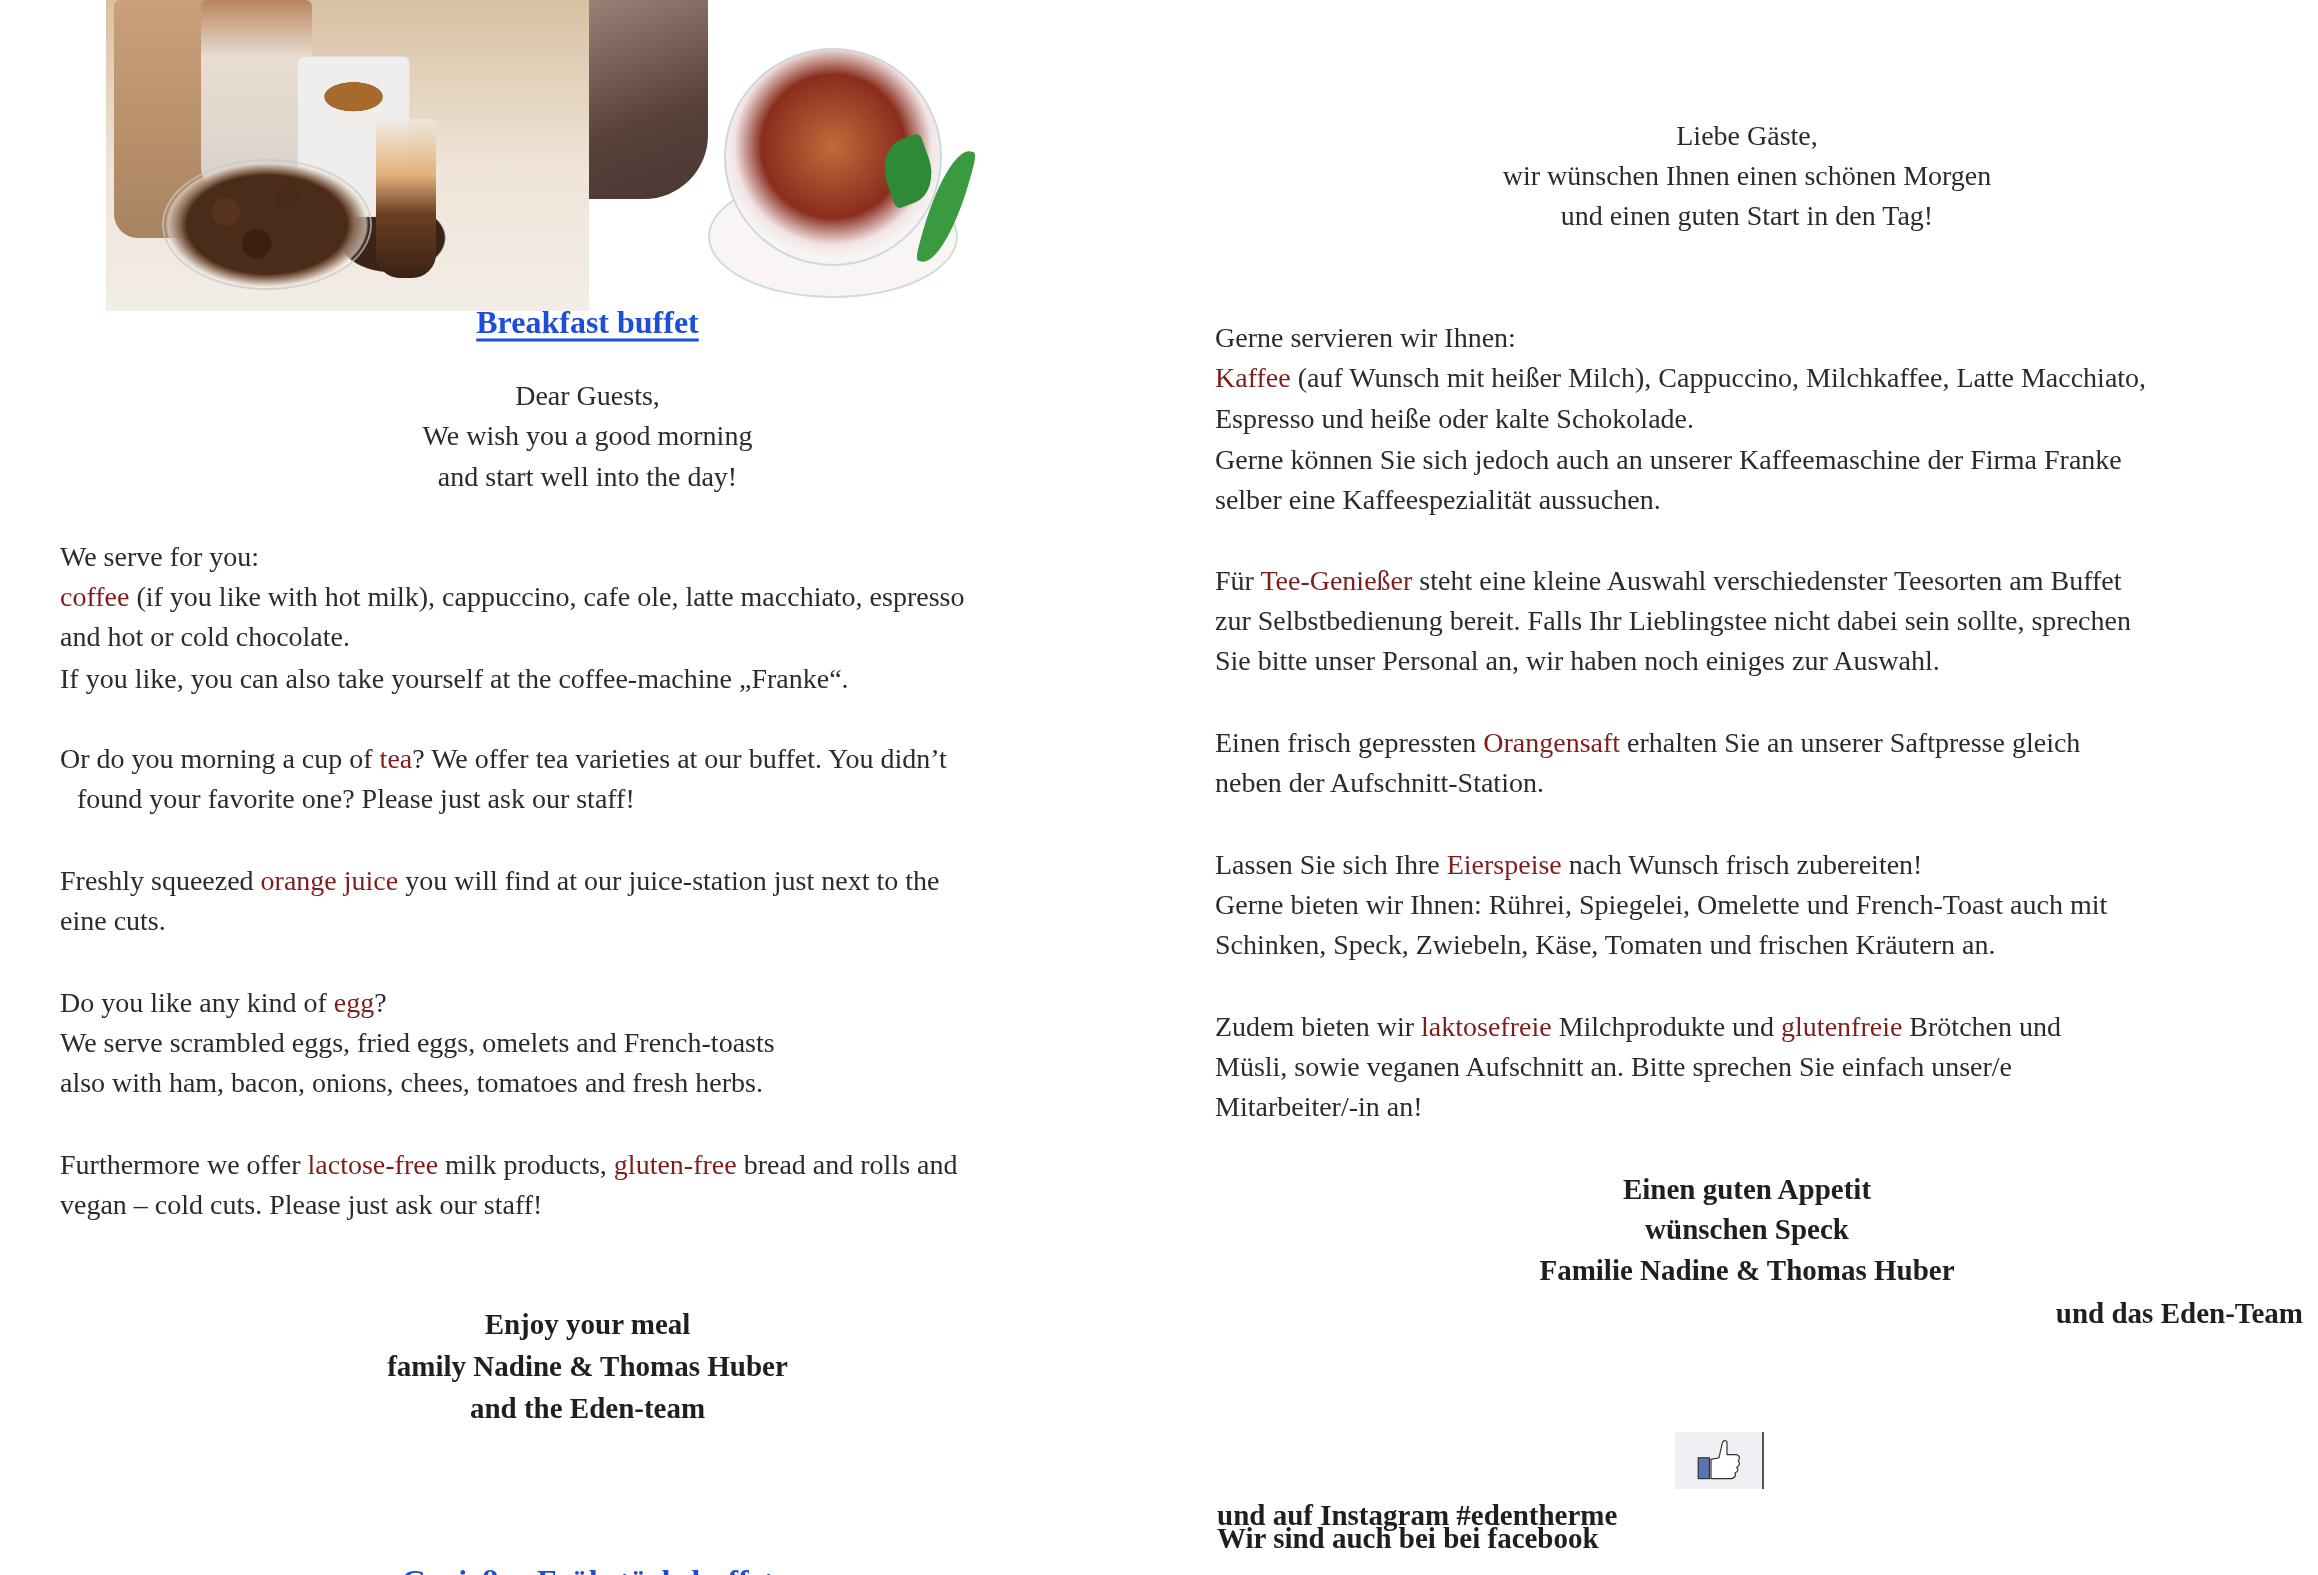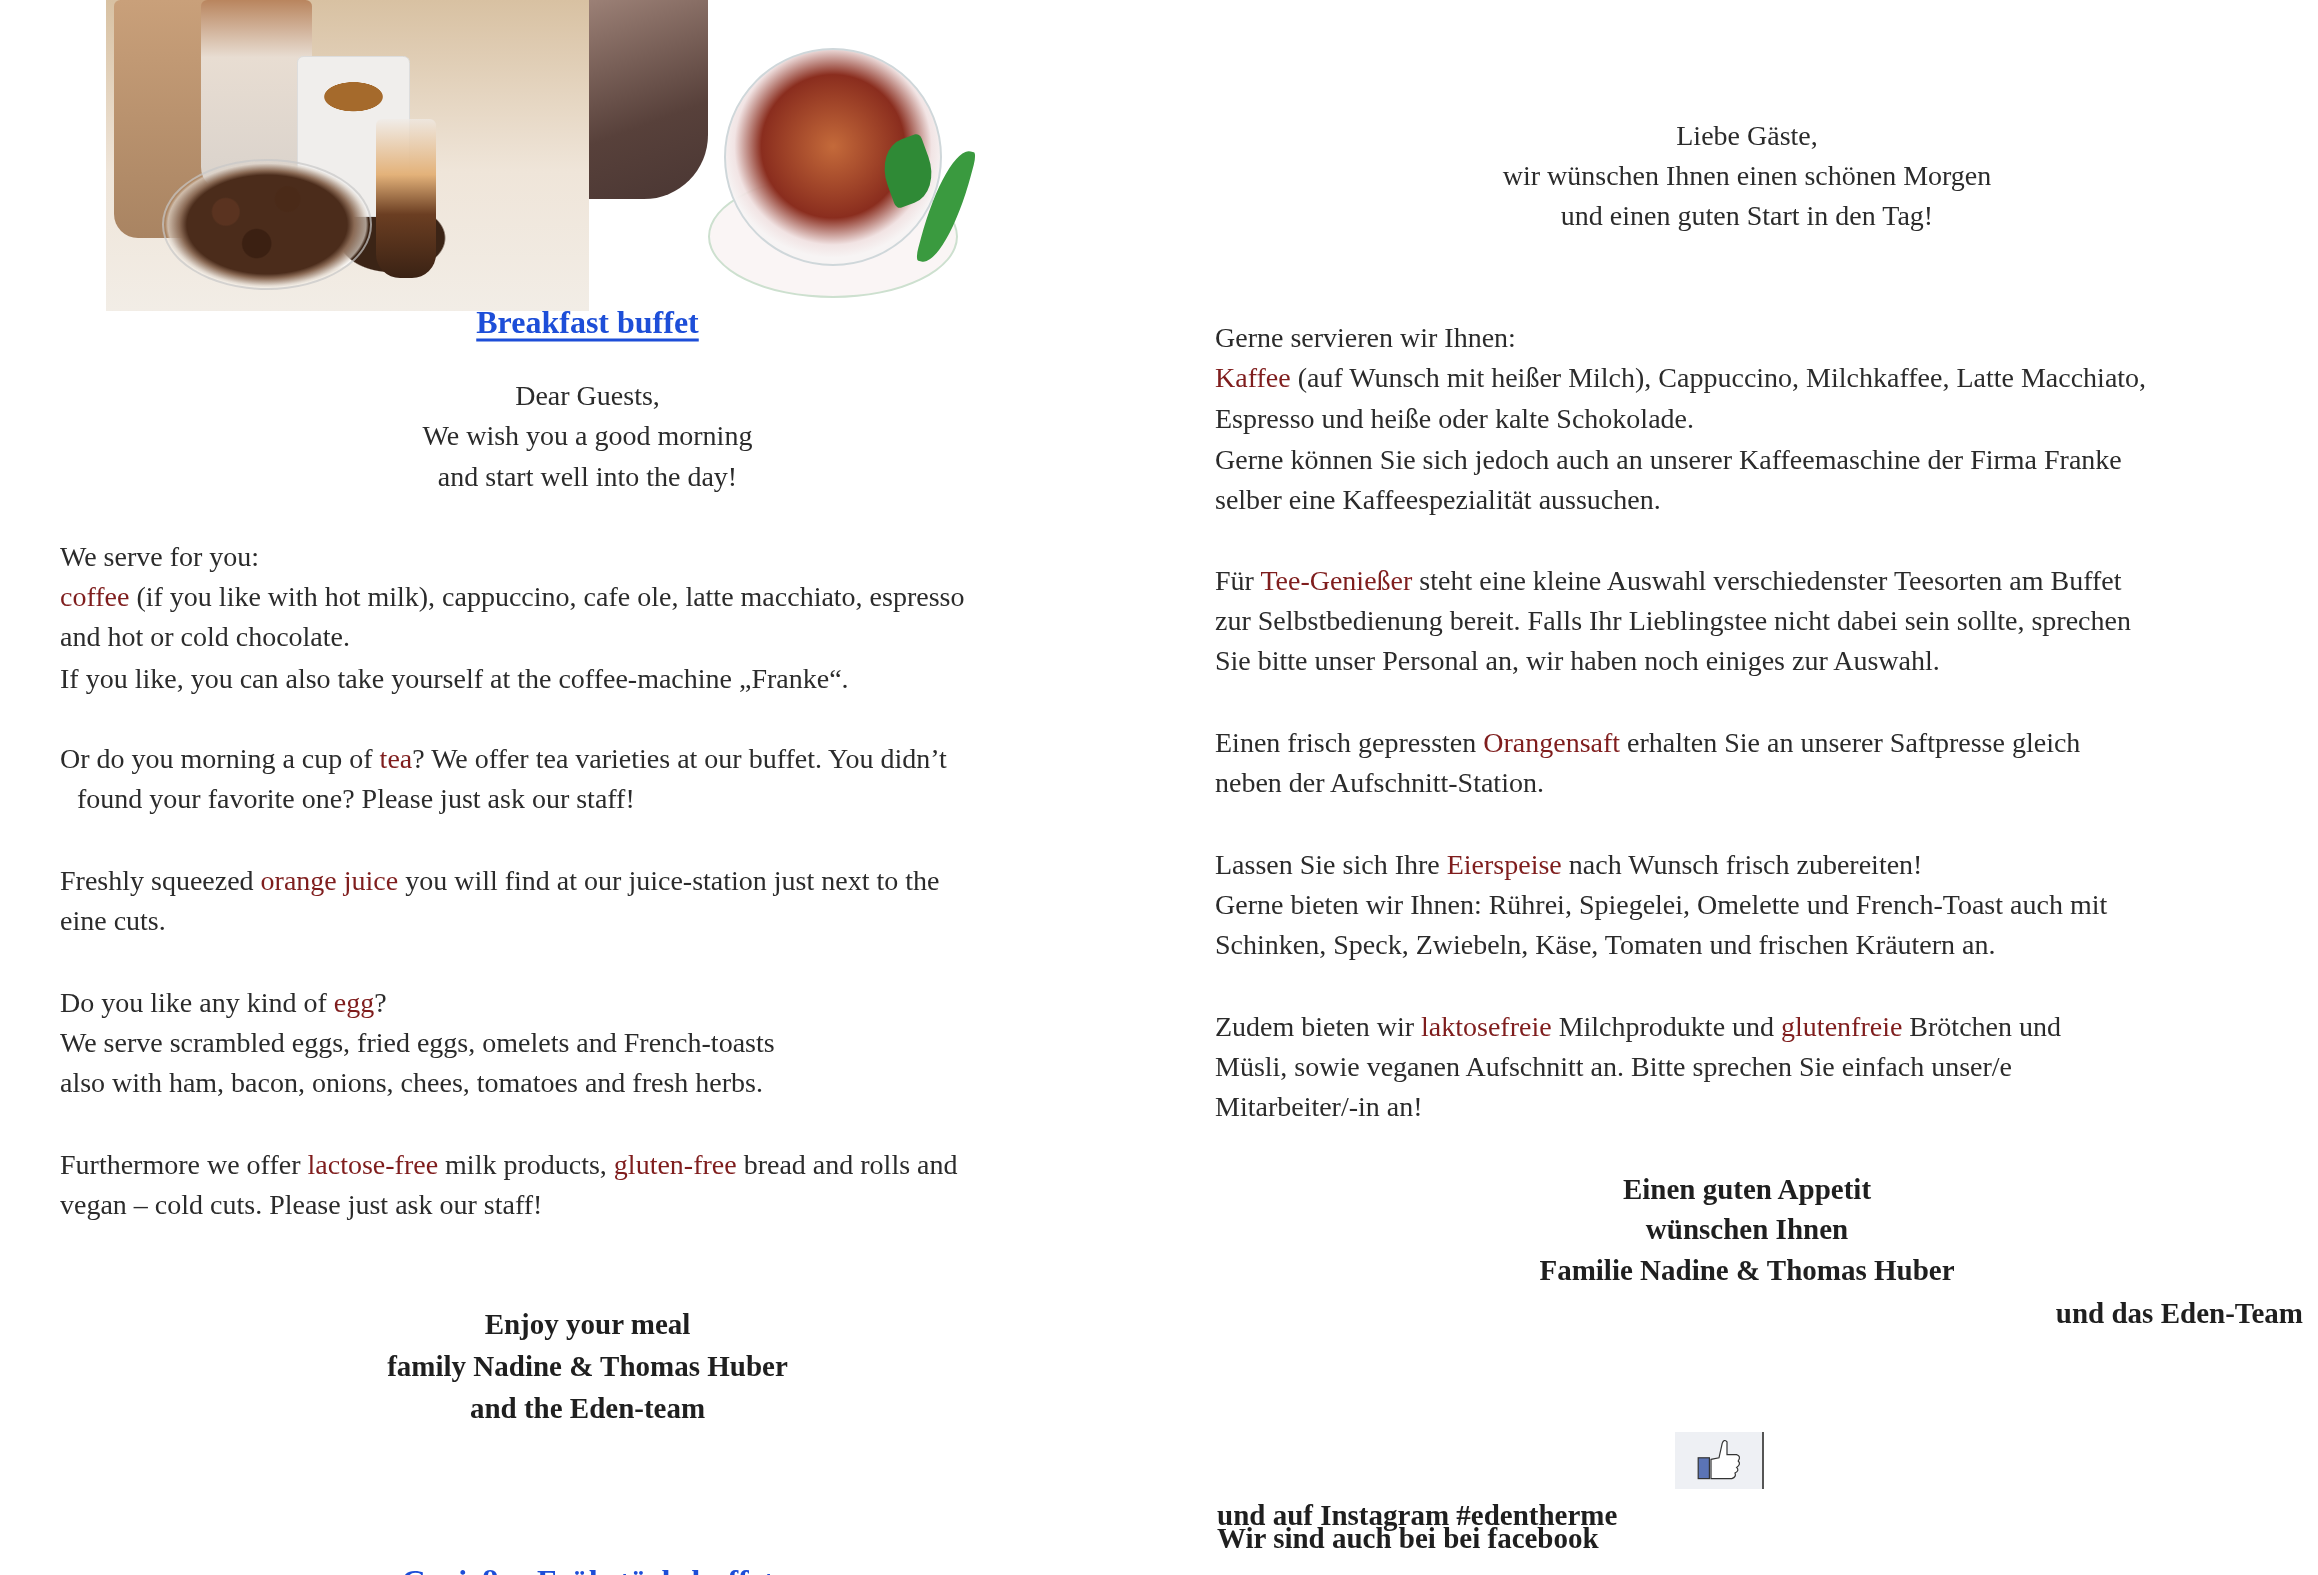--- a/index.html
+++ b/index.html
@@ -138,21 +138,21 @@
 <div class="line" style="left:1215px;top:904px;">Gerne bieten wir Ihnen: Rührei, Spiegelei, Omelette und French-Toast auch mit</div>
 <div class="line" style="left:1215px;top:944px;">Schinken, Speck, Zwiebeln, Käse, Tomaten und frischen Kräutern an.</div>
 
 <div class="line" style="left:1215px;top:1026px;">
   <span>Zudem bieten wir </span><span class="pink">laktosefreie</span><span> Milchprodukte und </span><span class="pink">glutenfreie</span><span> Brötchen und</span>
 </div>
 <div class="line" style="left:1215px;top:1066px;">Müsli, sowie veganen Aufschnitt an. Bitte sprechen Sie einfach unser/e</div>
 <div class="line" style="left:1215px;top:1106px;">Mitarbeiter/-in an!</div>
 
 <div class="line center bold" style="left:1191px;width:1112px;top:1189px;">Einen guten Appetit</div>
-<div class="line center bold" style="left:1191px;width:1112px;top:1229px;">wünschen Ihnen</div>
+<div class="line center bold" style="left:1191px;width:1112px;top:1229px;">wünschen Speck</div>
 <div class="line center bold" style="left:1191px;width:1112px;top:1270px;">Familie Nadine &amp; Thomas Huber</div>
 <div class="line center bold" style="left:1191px;width:1112px;top:1313px;text-align:right;">und das Eden-Team</div>
 
 <div class="line bold" style="left:1217px;top:1522px;margin-top:16px;">Wir sind auch bei bei facebook</div>
 <div class="line bold" style="left:1217px;top:1515px;">und auf Instagram #edentherme</div>
 
 <div class="like-box">
   <svg width="64" height="48" viewBox="0 0 80 60">
     <rect x="14" y="26" width="14" height="26" fill="#5b74b6" stroke="#333" stroke-width="1.5"></rect>
     <path d="M30 28 L40 26 L44 8 Q46 2 50 6 L50 22 L62 22 Q68 24 64 30 Q68 34 62 38 Q66 42 60 45 Q62 50 56 52 L30 52 Z" fill="#ffffff" stroke="#333" stroke-width="1.5"></path>

